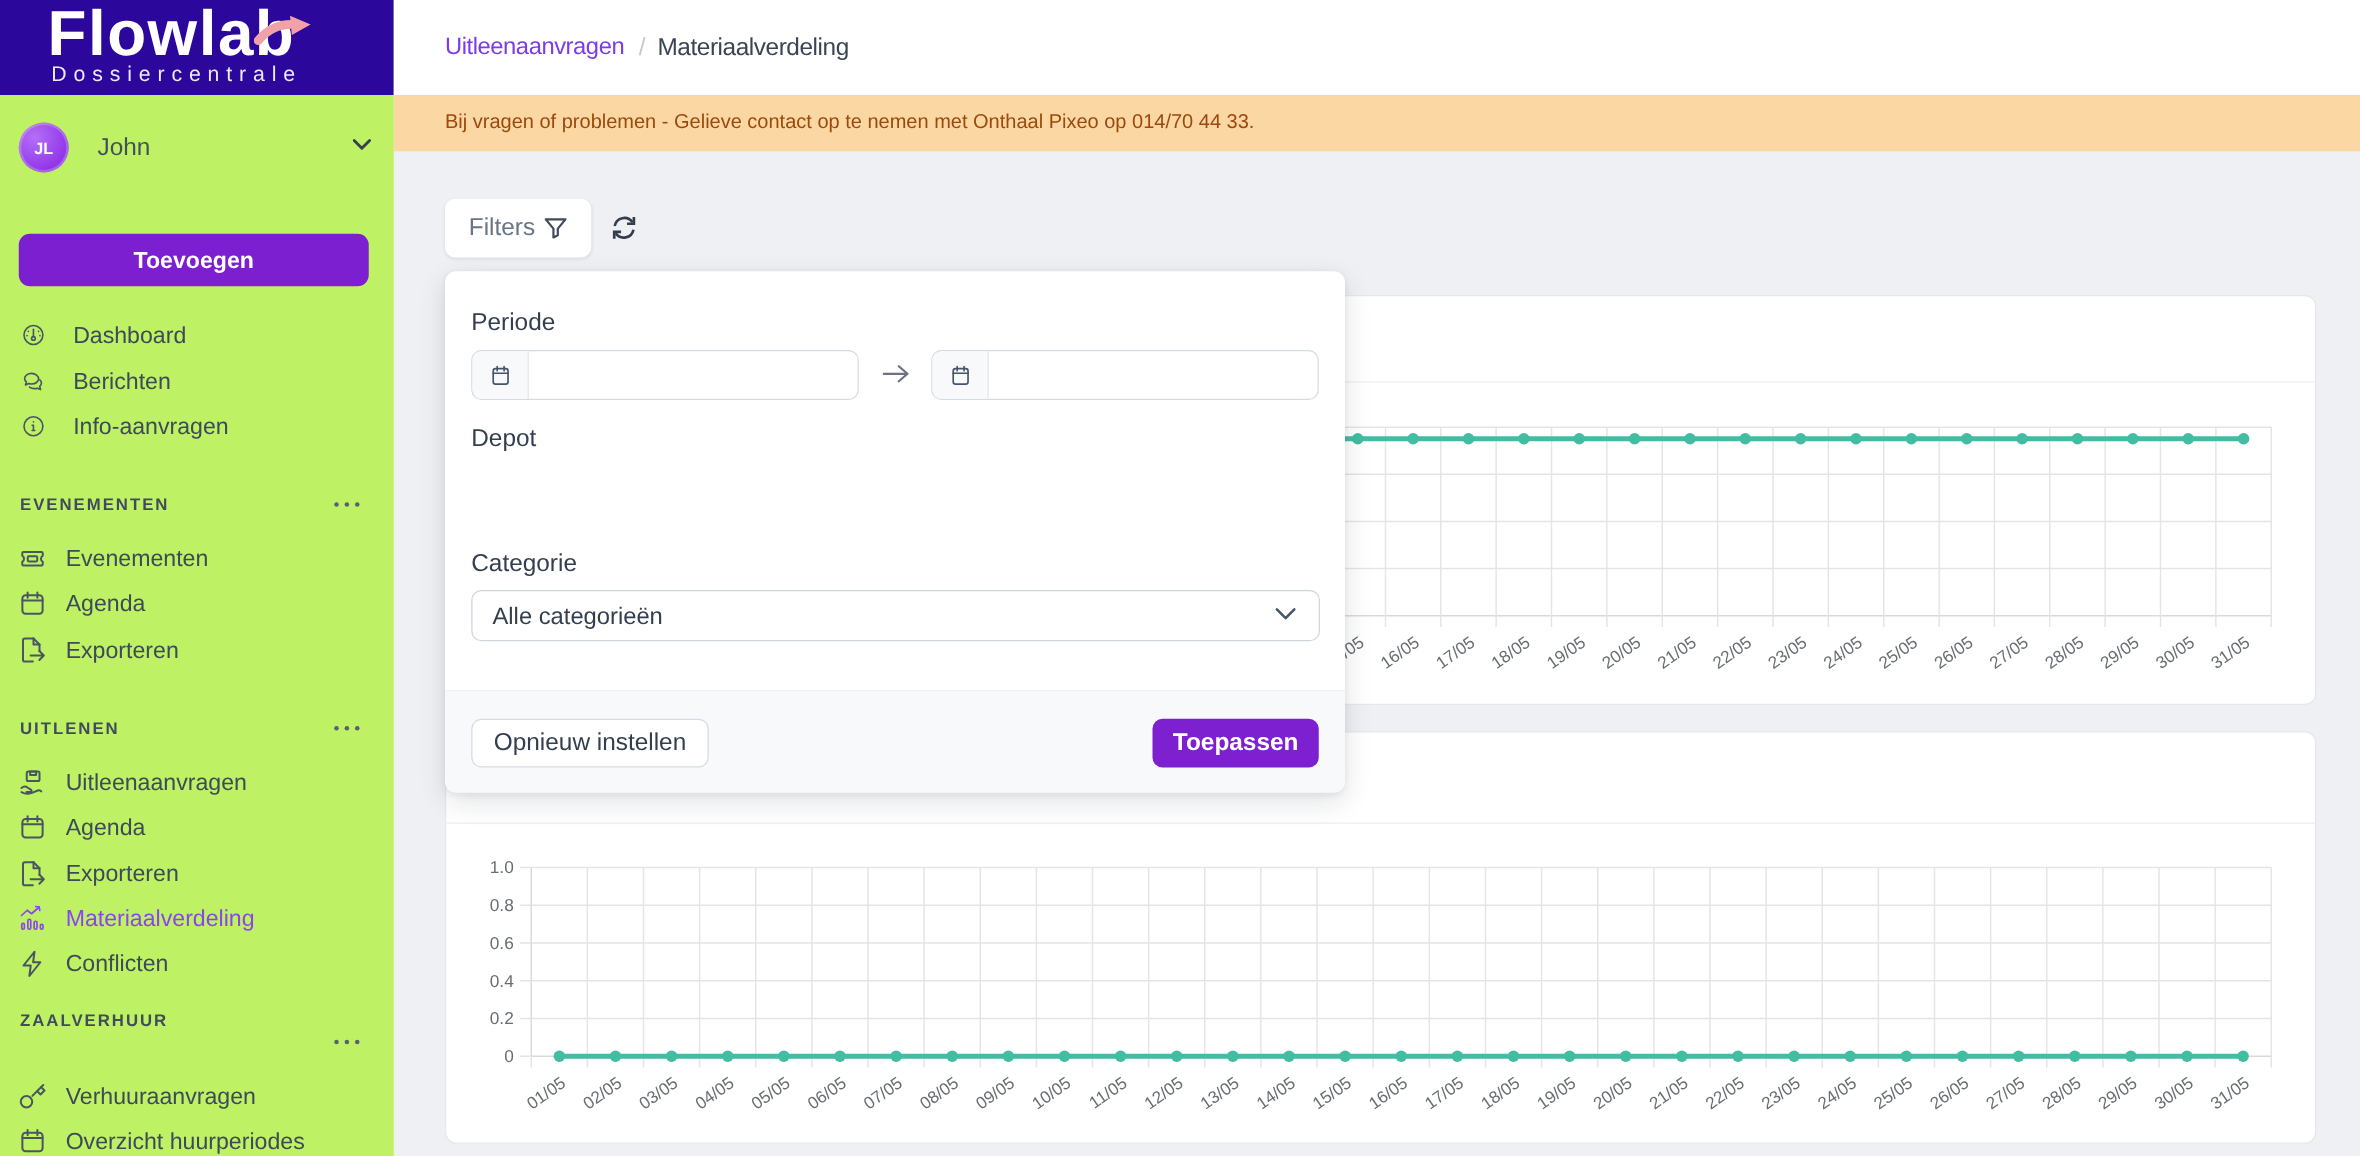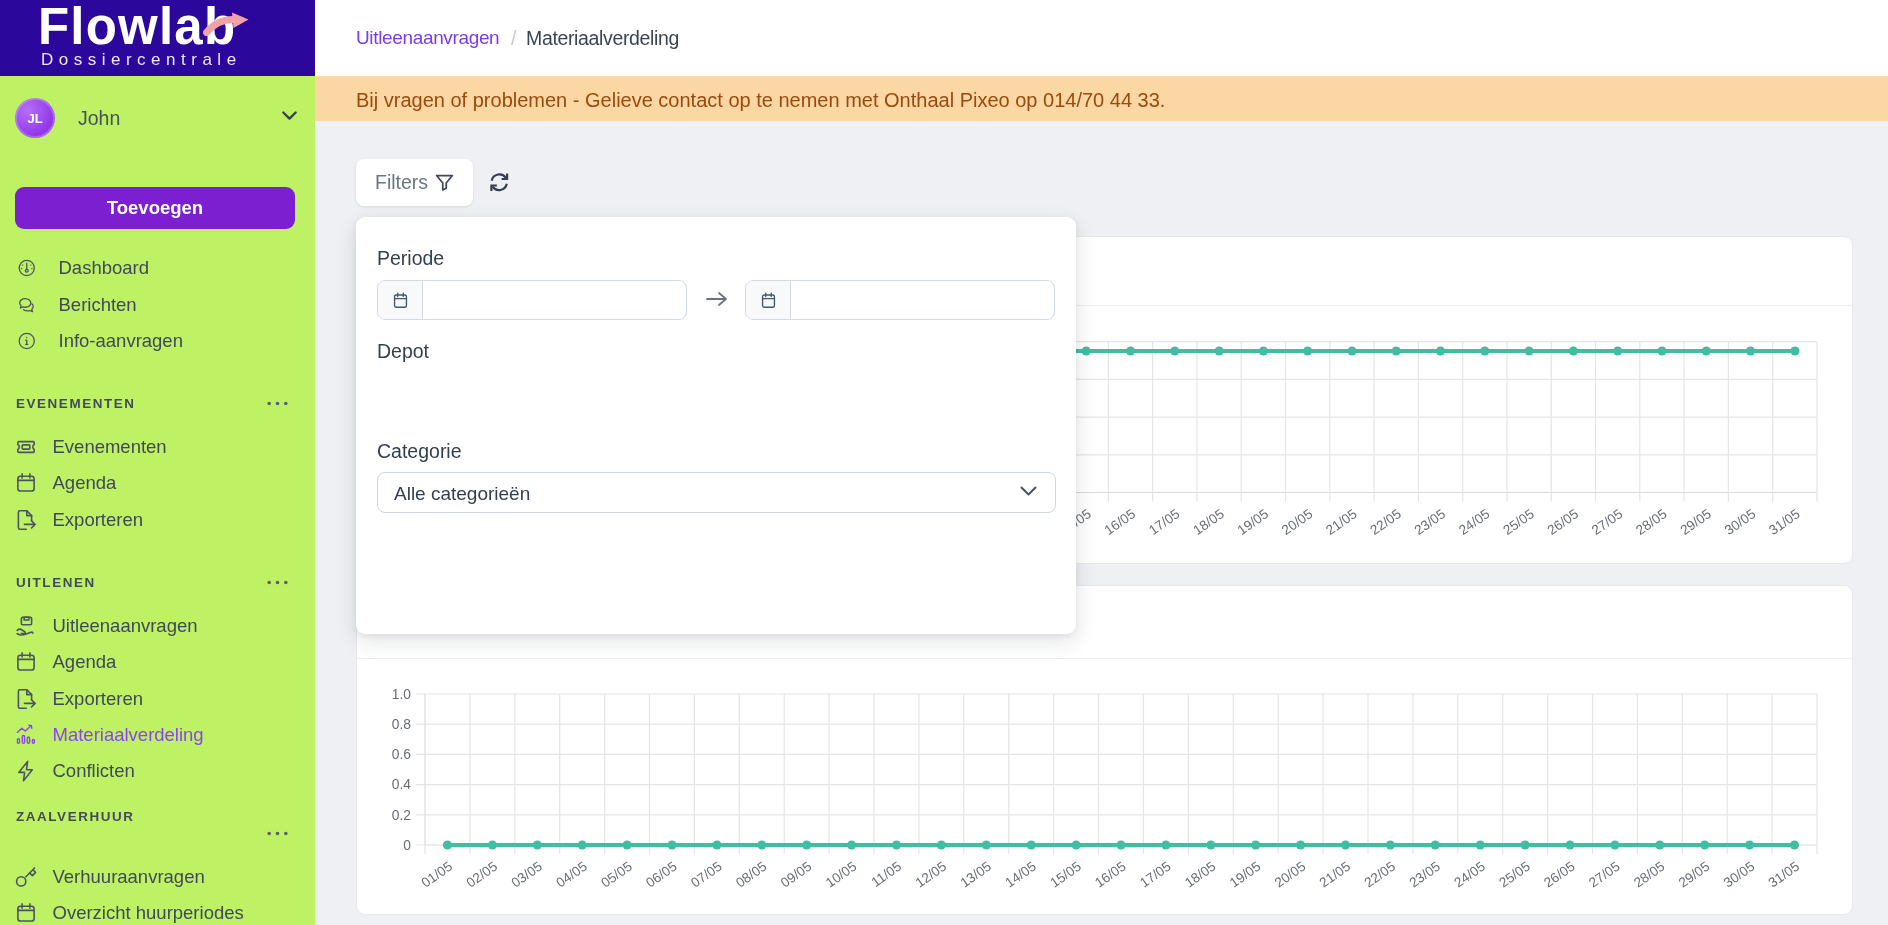--- a/index.html
+++ b/index.html
@@ -17,21 +17,21 @@
 #toev { left:15px; top:187px; width:280px; height:42px; background:#7c1fd1; border-radius:9px; color:#fff; font-size:18.5px; font-weight:700; display:flex; align-items:center; justify-content:center; }
 .mi { position:absolute; left:0; width:315px; height:36px; }
 .mi .txt { position:absolute; left:57px; top:50%; transform:translateY(-50%); font-size:18.5px; color:#3f4a59; }
 .sect { position:absolute; left:16px; font-size:13.4px; font-weight:700; color:#414c5b; letter-spacing:1.6px; }
 .purp { color:#8b45f0 !important; }
 
 
 #topbar { left:315px; top:0; width:1573px; height:76px; background:#fff; }
 .bc { position:absolute; top:27px; font-size:19.5px; letter-spacing:-0.35px; }
 #alert { left:315px; top:76px; width:1573px; height:45px; background:#fbd7a4; }
-#alert span { position:absolute; left:41px; top:13px; font-size:20px; color:#9c490e; }
+#alert span { position:absolute; left:41px; top:13px; font-size:16px; color:#9c490e; }
 #fbtn { left:356px; top:159px; width:117px; height:47px; background:#fff; border-radius:8px; box-shadow:0 1px 3px rgba(25,35,50,0.1); }
 #fbtn span { position:absolute; left:19px; top:12px; font-size:19.5px; color:#697586; }
 .card { background:#fff; border:1px solid #e6e8ec; border-radius:9px; }
 #card1 { left:356px; top:236px; width:1497px; height:328px; }
 #card2 { left:356px; top:585px; width:1497px; height:330px; }
 .chdr { position:absolute; left:0; top:0; width:100%; border-bottom:1px solid #edeef1; z-index:2; }
 
 
 #panel { left:356px; top:217px; width:720px; height:417px; background:#fff; border-radius:9px; z-index:5; box-shadow:0 7px 22px rgba(20,28,45,0.12), 0 2px 6px rgba(20,28,45,0.07); }
 #panel .lab { position:absolute; left:21px; font-size:19.5px; color:#333f4f; }
@@ -523,13 +523,17 @@
       <path d="M1 9 H19 M13 3 l7 6 -7 6" stroke="#6b7280" stroke-width="1.8" fill="none" stroke-linecap="round" stroke-linejoin="round"></path>
     </svg>
   <span class="lab" style="top:123px;">Depot</span>
   <span class="lab" style="top:222.5px;">Categorie</span>
   <div class="sel" style="top:255px;">
       <span>Alle categorieën</span>
       <svg style="position:absolute;right:18px;top:13px" width="17" height="11" viewBox="0 0 17 11">
         <path d="M1.5 1.5 L8.5 8.5 L15.5 1.5" stroke="#475569" stroke-width="2" fill="none" stroke-linecap="round" stroke-linejoin="round"></path>
       </svg>
     </div>
+  <div id="pfoot">
+    <div id="breset">Opnieuw instellen</div>
+    <div id="bapply">Toepassen</div>
+  </div>
 </div>
 
 </body></html>

